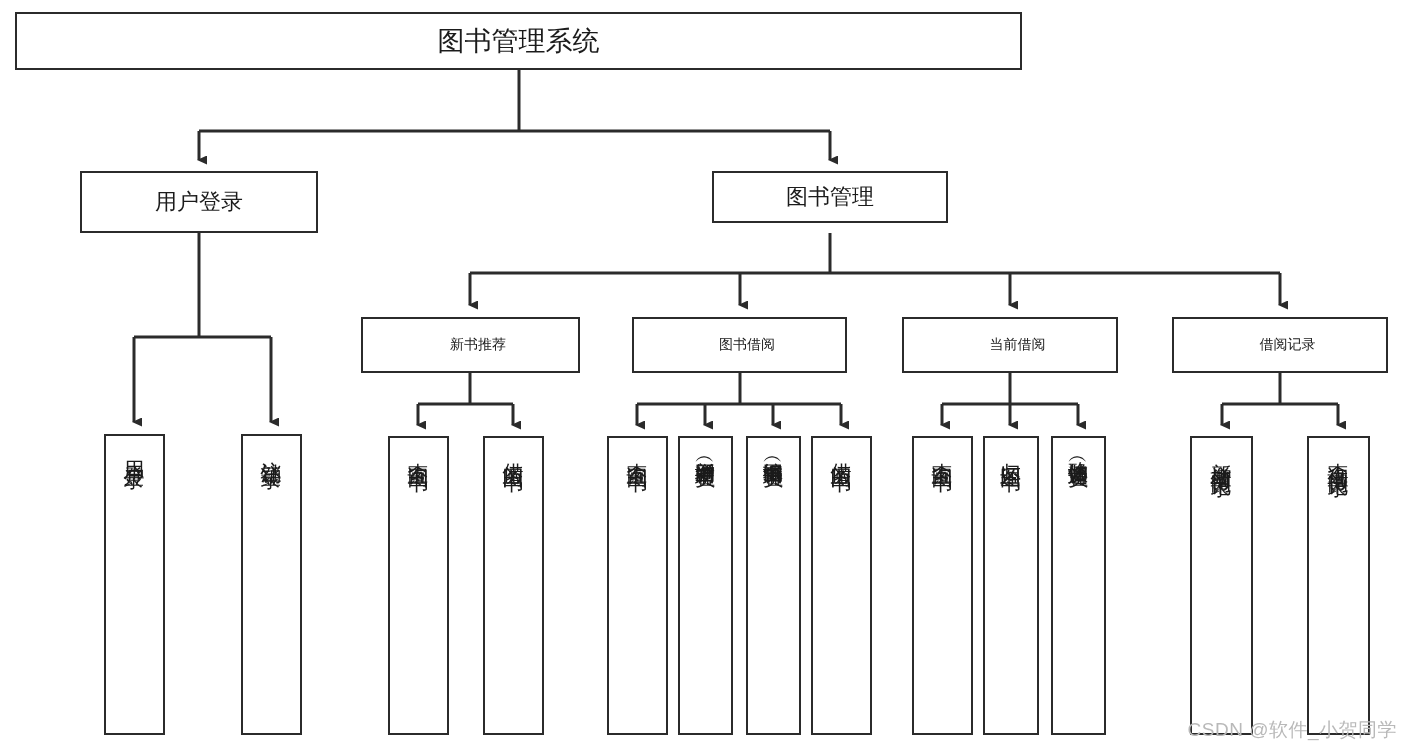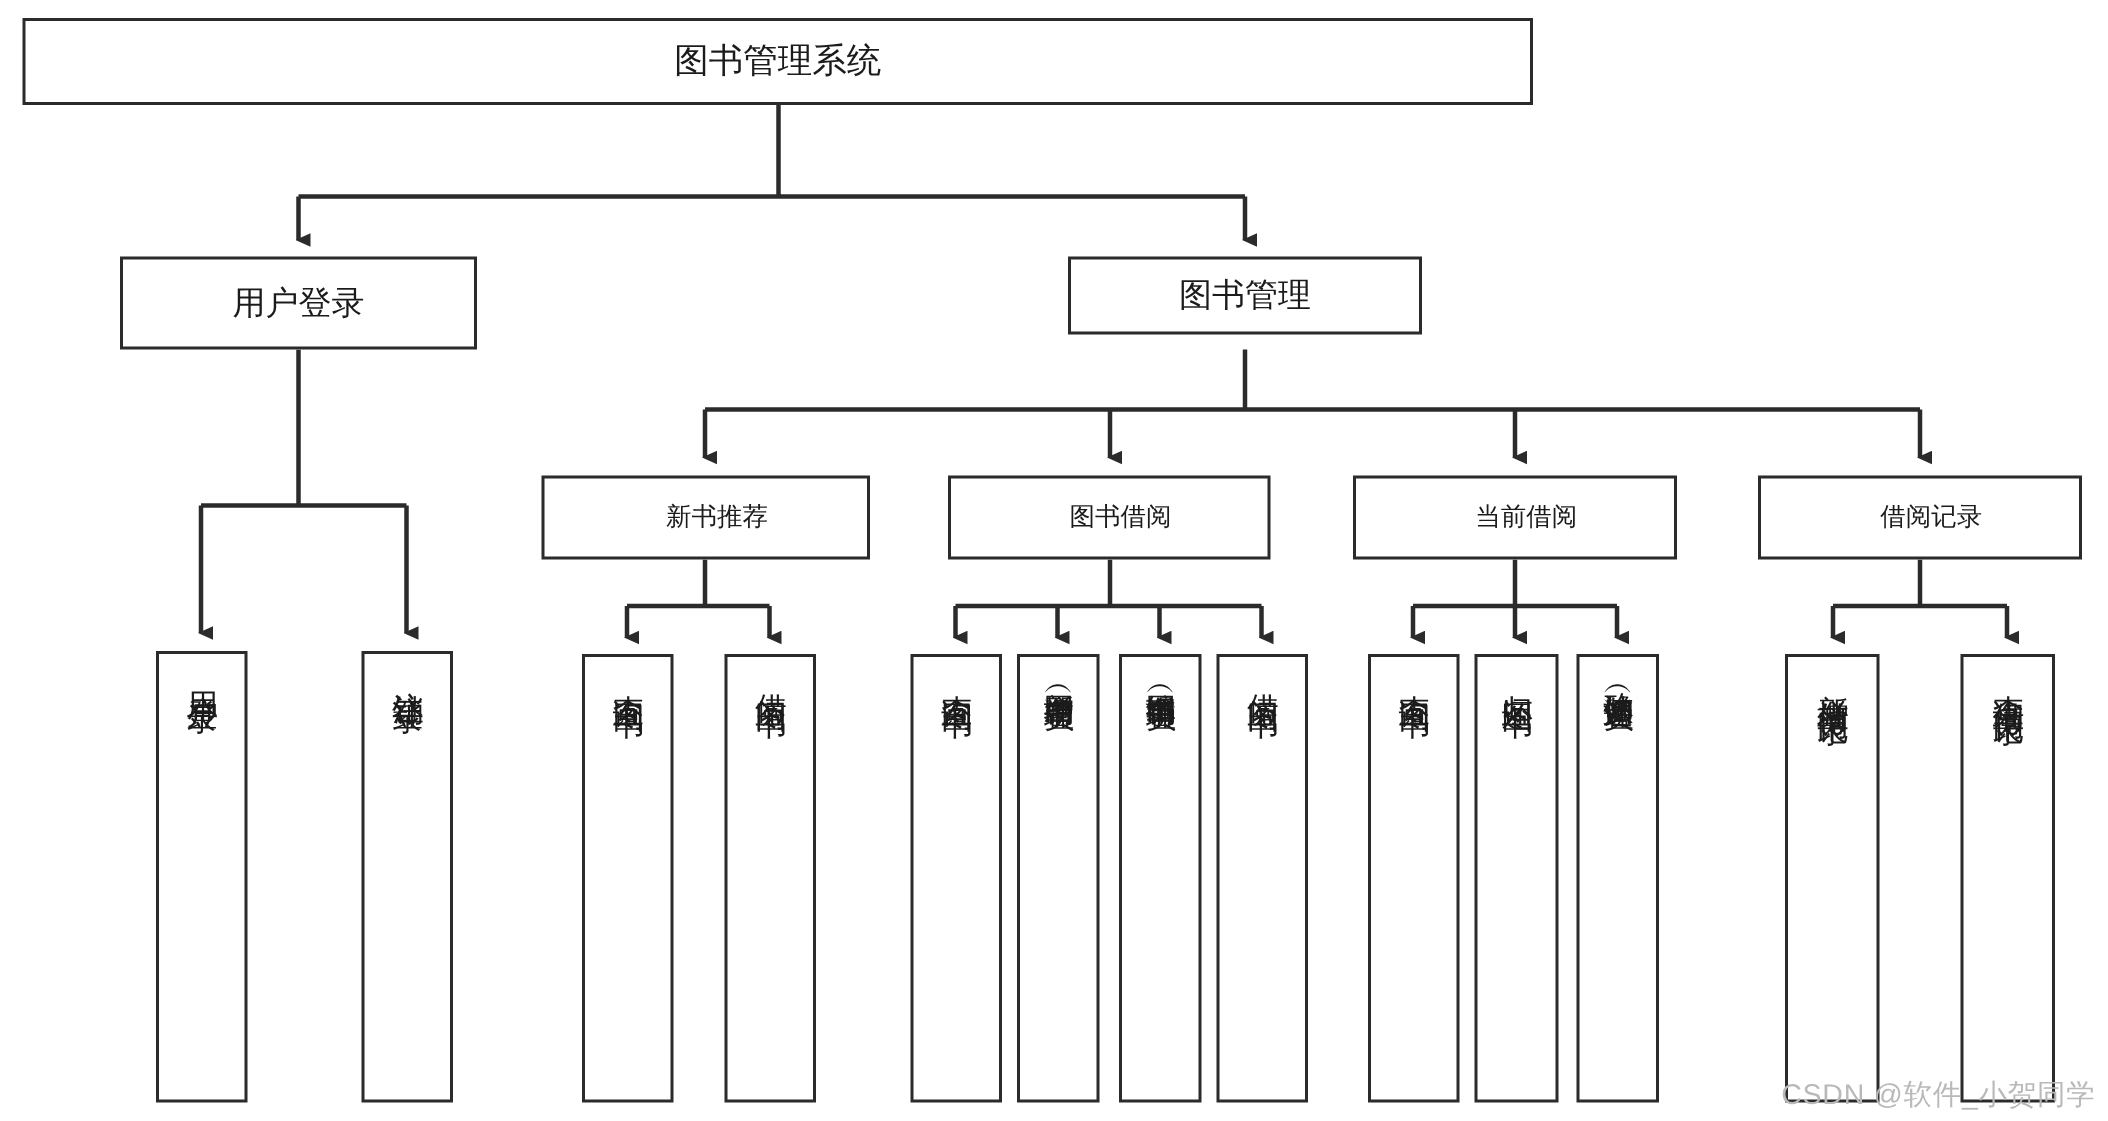--- a/index.html
+++ b/index.html
@@ -37,30 +37,30 @@
     z-index: 2;
   }
   .node-label {
     color: #1b1b1b;
     text-align: center;
     line-height: 1.12;
     white-space: pre-line;
   }
   
   .lvl1 .node-label {
-    font-size: 23px;
+    font-size: 27px;
     font-family: Liberation Serif, serif;
   }
   
   .lvl2 .node-label {
     font-size: 22px;
   }
   
   .lvl3 .node-label {
-    font-size: 17px;
+    font-size: 14px;
     margin-left: 15px;
   }
   
   .leaf {
     align-items: flex-start;
     justify-content: center;
     padding-top: 8px;
   }
   .leaf .node-label {
     writing-mode: vertical-rl;

